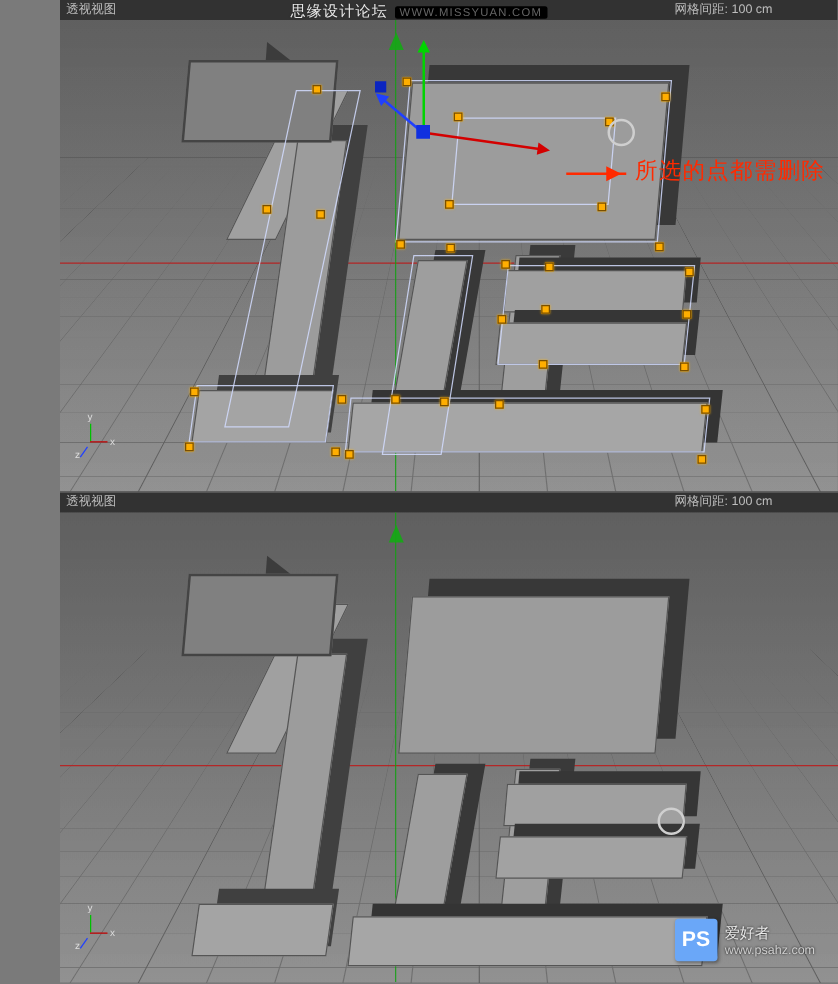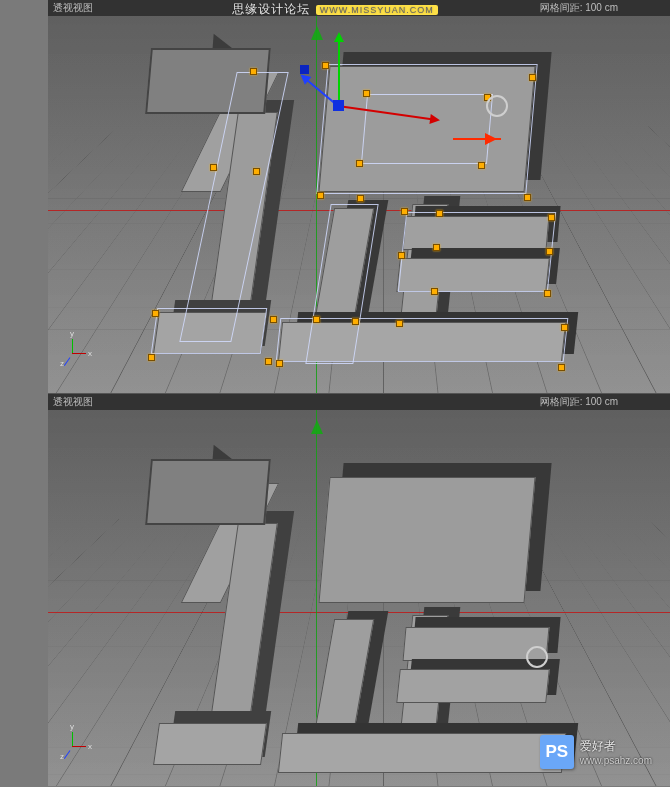--- a/index.html
+++ b/index.html
@@ -46,21 +46,21 @@
       color: #e8e8e8;
       font-size: 12px;
       font-weight: 400;
       letter-spacing: 1px;
       z-index: 50;
       pointer-events: none;
       text-shadow: 0 0 2px rgba(0,0,0,0.3);
     }
     .watermark-top .url {
       font-size: 9px;
-      background: #fde047;
+      background: #000000;
       color: #666;
       padding: 0 4px;
       border-radius: 2px;
       margin-left: 1px;
     }
     
     
     .floor {
       position: absolute;
       top: 16px; left: 0; right: 0; bottom: 0;
@@ -310,20 +310,21 @@
     <div class="axis axis-y"></div>
     <div class="axis axis-z"></div>
     <div class="axis axis-x"></div>
     <div class="axis-cube"></div>
     <div class="axis-cube2"></div>
   </div>
 
   <div class="circle-sel" style="left:438px; top:95px;"></div>
 
   <div class="ann-line" style="left:405px; top:138px; width:48px;"></div>
+  <div class="annotation" style="left:460px; top:124px;">所选的点都需删除</div>
 
   <div class="mini-axis">
     <div class="my"></div>
       <div class="mx"></div>
       <div class="mz"></div>
     <span style="left:6px; top:-16px;">y</span>
     <span style="left:24px; top:4px;">x</span>
     <span style="left:-4px; top:14px;">z</span>
   </div>
 </div>

